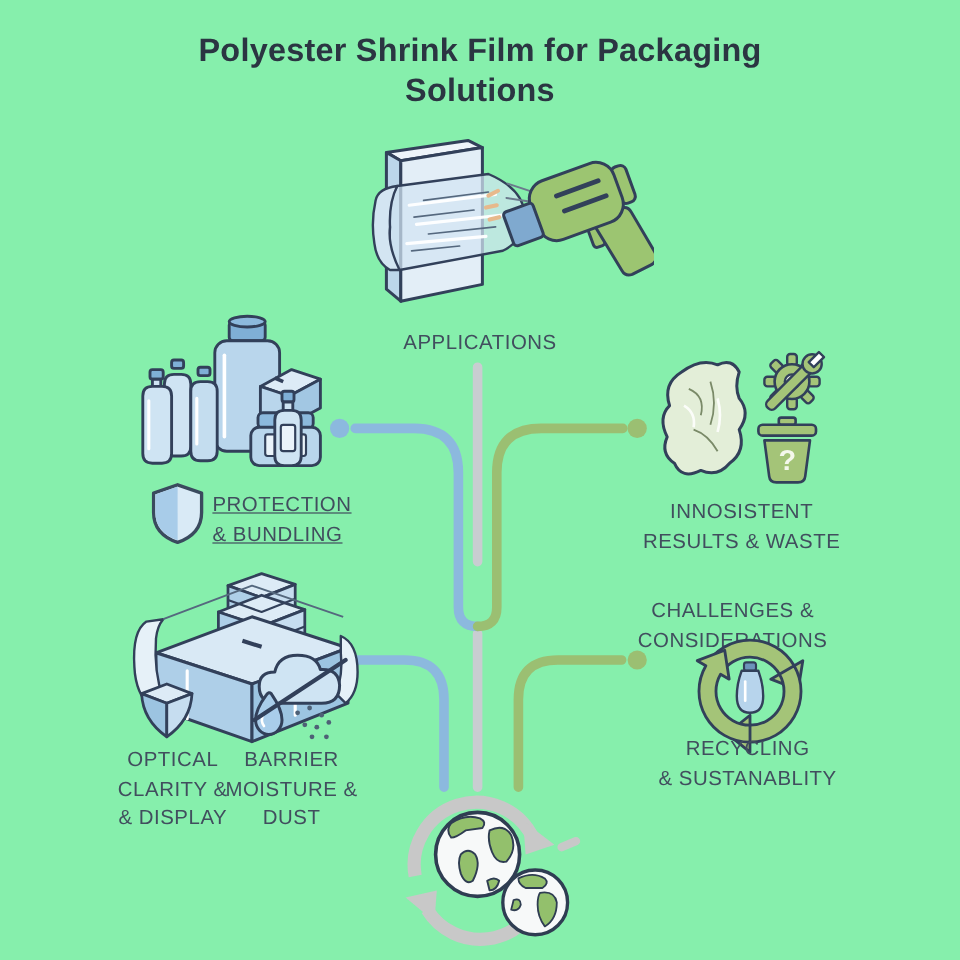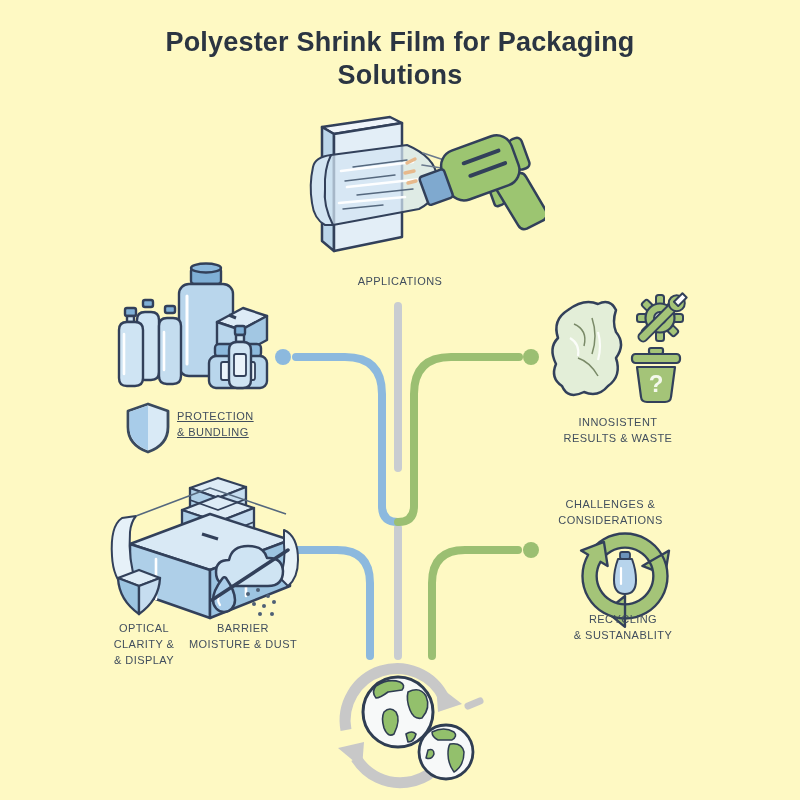--- a/index.html
+++ b/index.html
@@ -1,22 +1,22 @@
 <!DOCTYPE html>
 <html><head>
 <meta charset="utf-8">
 <style>
   html,body{margin:0;padding:0;background:#ffffff;}
-  #canvas{position:relative;width:800px;height:800px;background:#fef9c3;overflow:hidden;
+  #canvas{position:relative;width:800px;height:800px;background:#86efac;overflow:hidden;
           font-family:"Liberation Sans",sans-serif;}
   .abs{position:absolute;}
   .title{top:26px;left:0;width:800px;text-align:center;}
   .title span{display:inline-block;max-width:470px;font-size:27px;font-weight:bold;
               color:#2b3542;line-height:1.22;letter-spacing:.2px;}
-  .label{position:absolute;font-size:11px;color:#414e5e;letter-spacing:.45px;
+  .label{position:absolute;font-size:17px;color:#414e5e;letter-spacing:.45px;
          line-height:1.45;white-space:pre-line;}
   .center-txt{text-align:center;}
   svg{display:block;}
 </style>
 </head>
 <body>
 
 <div id="canvas">
 
   <div class="abs title">

